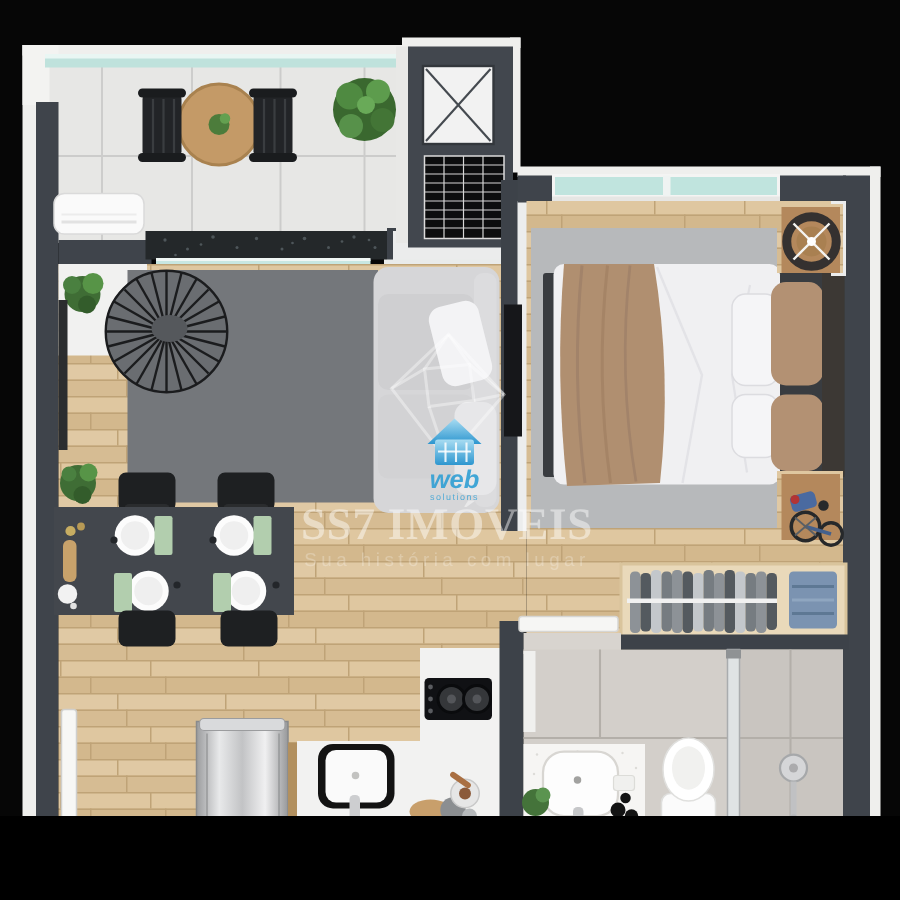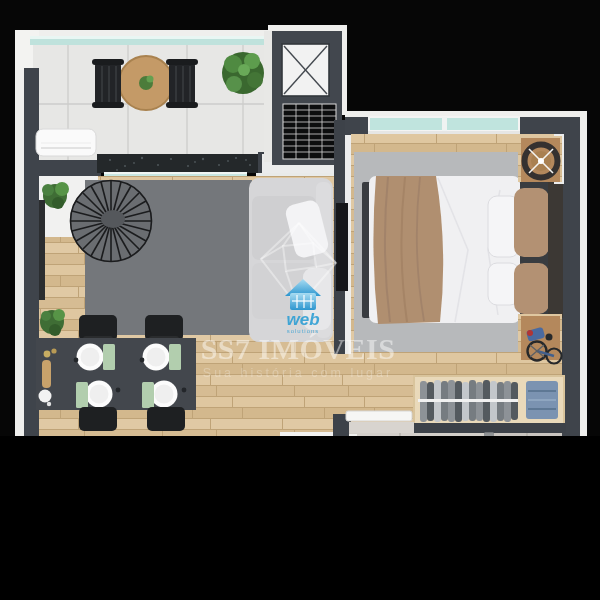--- a/index.html
+++ b/index.html
@@ -1,16 +1,16 @@
 <!DOCTYPE html>
 <html><head>
 <meta charset="utf-8">
 <style>
 html,body{margin:0;padding:0;background:#000;}
-#stage{width:600px;height:436px;position:relative;font-family:"Liberation Sans",sans-serif;}
+#stage{width:600px;height:544px;position:relative;font-family:"Liberation Sans",sans-serif;}
 </style>
 </head>
 <body>
 <div id="stage">
 <svg width="600" height="600" viewBox="0 0 600 600" xmlns="http://www.w3.org/2000/svg">
 <defs>
 <pattern id="wood" width="132" height="44" patternUnits="userSpaceOnUse">
 <rect width="132" height="44" fill="#d9bf97"></rect>
 <rect y="0" width="132" height="11" fill="#dfc7a0"></rect>
 <rect y="11" width="132" height="11" fill="#d3b88d"></rect>

